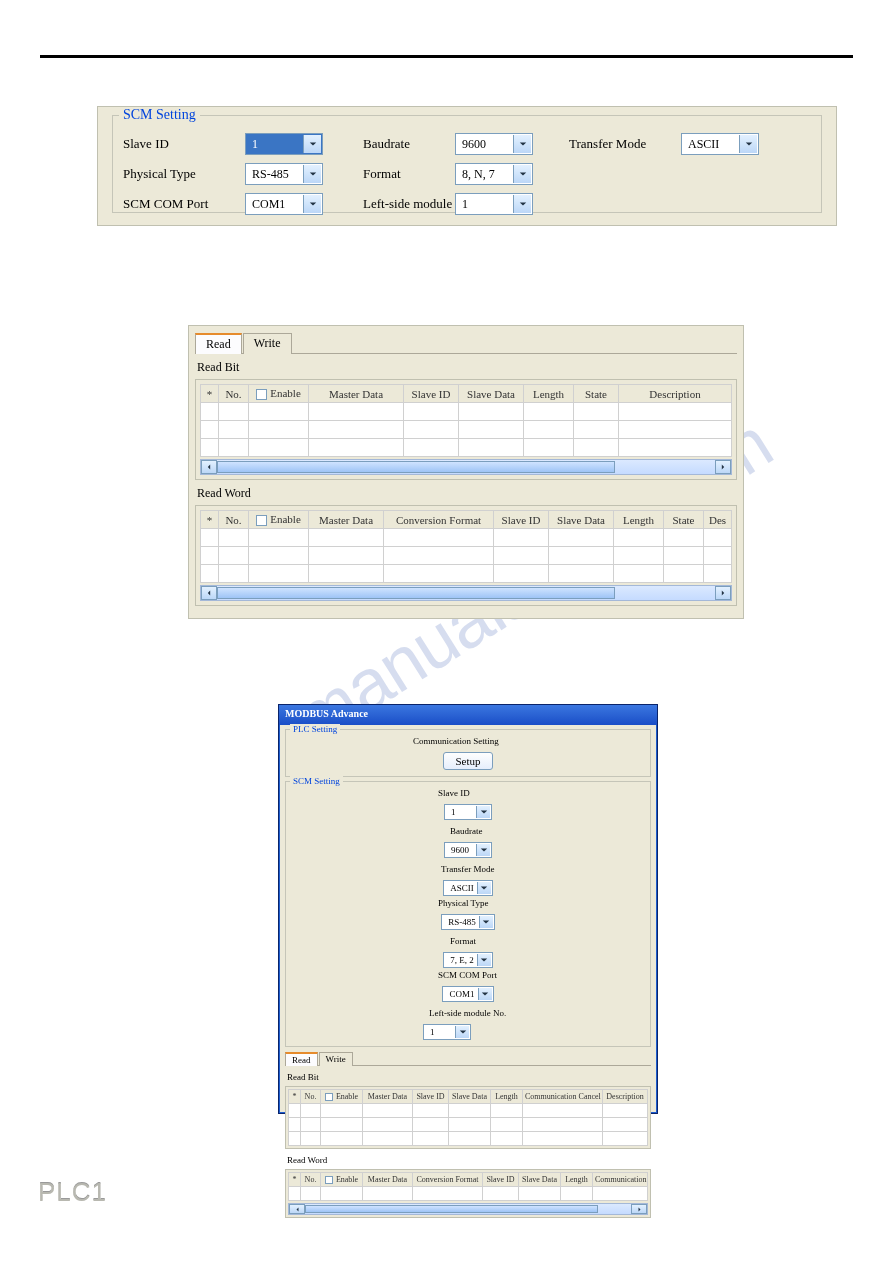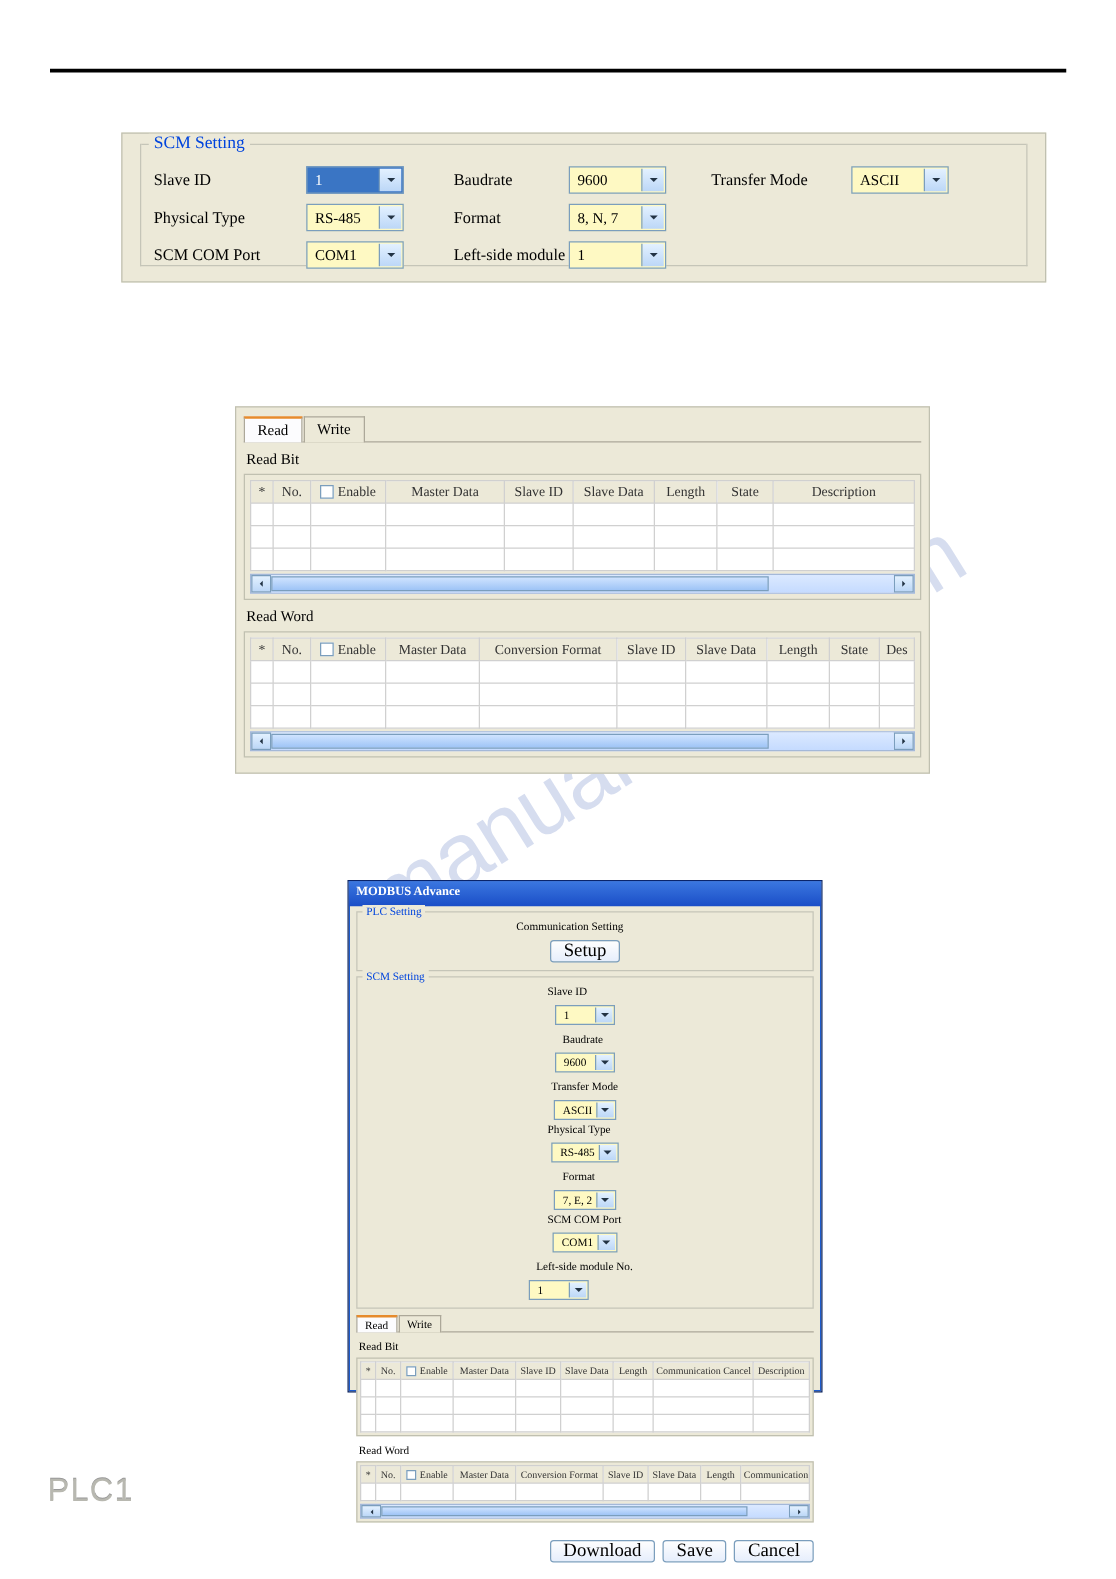--- a/index.html
+++ b/index.html
@@ -54,21 +54,21 @@
     color: #0044dd;
     font-size: 14px;
   }
   .scm-grid { display: flex; flex-direction: column; gap: 8px; }
   .scm-row { display: flex; align-items: center; gap: 12px; }
   .scm-label { width: 110px; font-size: 13px; color: #000; }
   .scm-label-sm { width: 140px; font-size: 13px; }
   .scm-sel {
     display: inline-flex; align-items: center;
     border: 1px solid #7b9ebd;
-    background: #fef9c3;
+    background: #ffffff;
     height: 22px;
     font-size: 12px;
     padding: 0 22px 0 6px;
     position: relative;
     color: #000;
     min-width: 70px;
   }
   .scm-sel.highlighted { background: #3a75c4; color: #fff; }
   .scm-sel .caret {
     position: absolute; right: 1px; top: 1px; bottom: 1px;
@@ -199,21 +199,21 @@
     position: absolute;
     top: -6px; left: 4px;
   }
   .dlg-row { display: flex; align-items: center; gap: 6px; margin-top: 2px; flex-direction: column; }
   .dlg-lbl { font-size: 9px; display: inline-block; }
   .btn-xp {
     display: inline-flex; align-items: center; justify-content: center;
     border: 1px solid #7b9ebd;
     background: linear-gradient(#fefefe,#e6eefc);
     border-radius: 3px;
-    font-size: 15px;
+    font-size: 11px;
     padding: 2px 10px;
     min-width: 50px;
     height: 18px;
   }
   .dlg .scm-sel { height: 16px; font-size: 9px; padding-right: 18px; min-width: 48px; }
   .dlg .scm-sel .caret { width: 14px; }
   .dlg table.grid th, .dlg table.grid td { height: 14px; font-size: 8px; }
   .dlg .tab { font-size: 9px; padding: 1px 6px; }
   .dlg-footer {
     display: flex;
@@ -702,20 +702,15 @@
             <div class="thumb" style="left:0;right:10%"></div>
           </div>
         <div class="btn">
             <svg width="5" height="5" viewBox="0 0 10 10">
               <path d="M3 1 L7 5 L3 9 Z" fill="#234"></path>
             </svg>
           </div>
       </div>
     </div>
   </div>
-  <div class="dlg-footer">
-    <span class="btn-xp">Download</span>
-    <span class="btn-xp">Save</span>
-    <span class="btn-xp">Cancel</span>
-  </div>
 </div>
 
 <div class="plc-badge">PLC1</div>
 
 </body></html>

